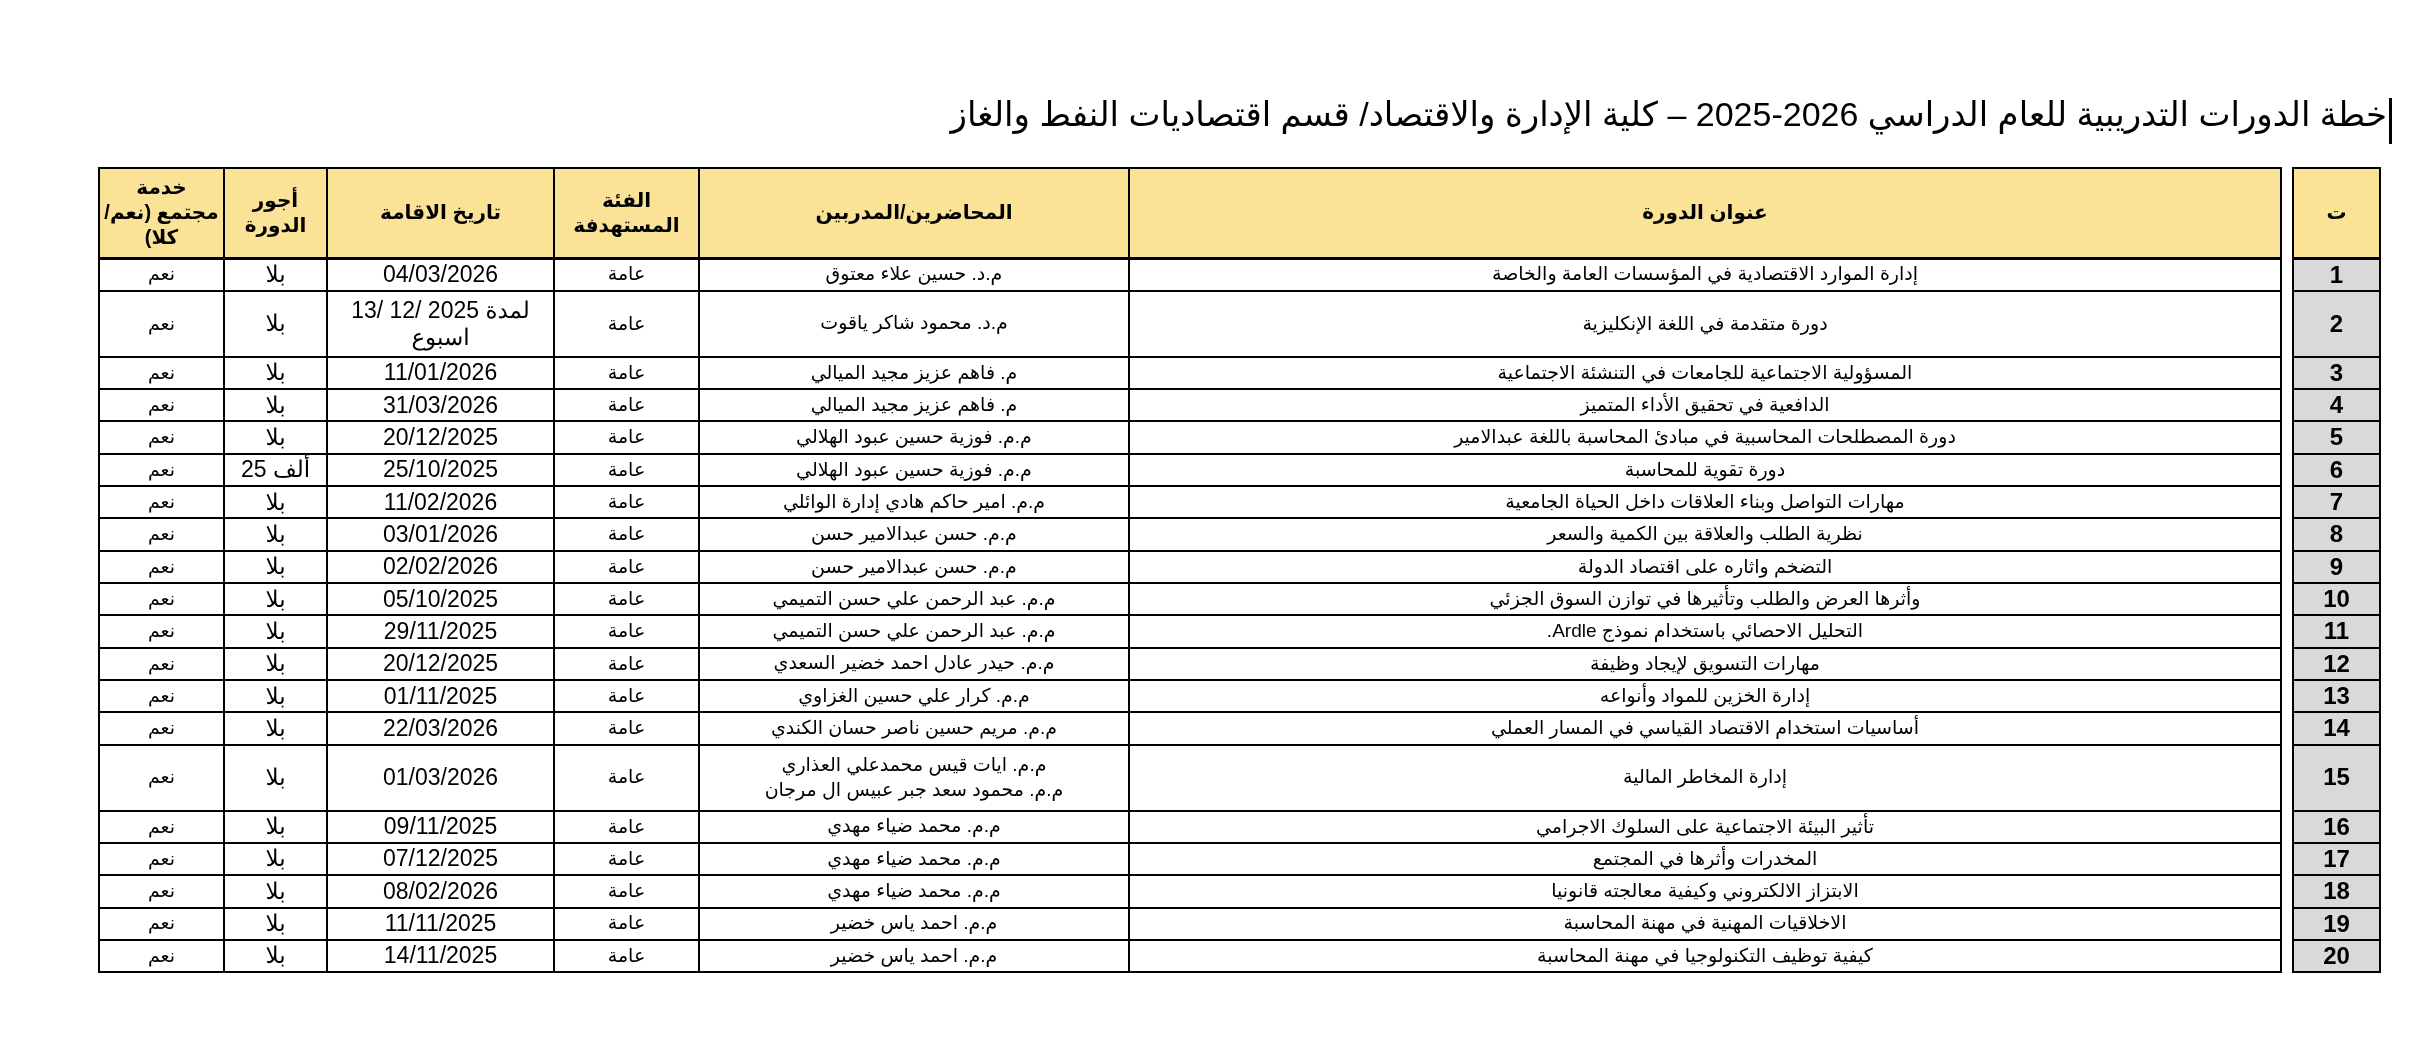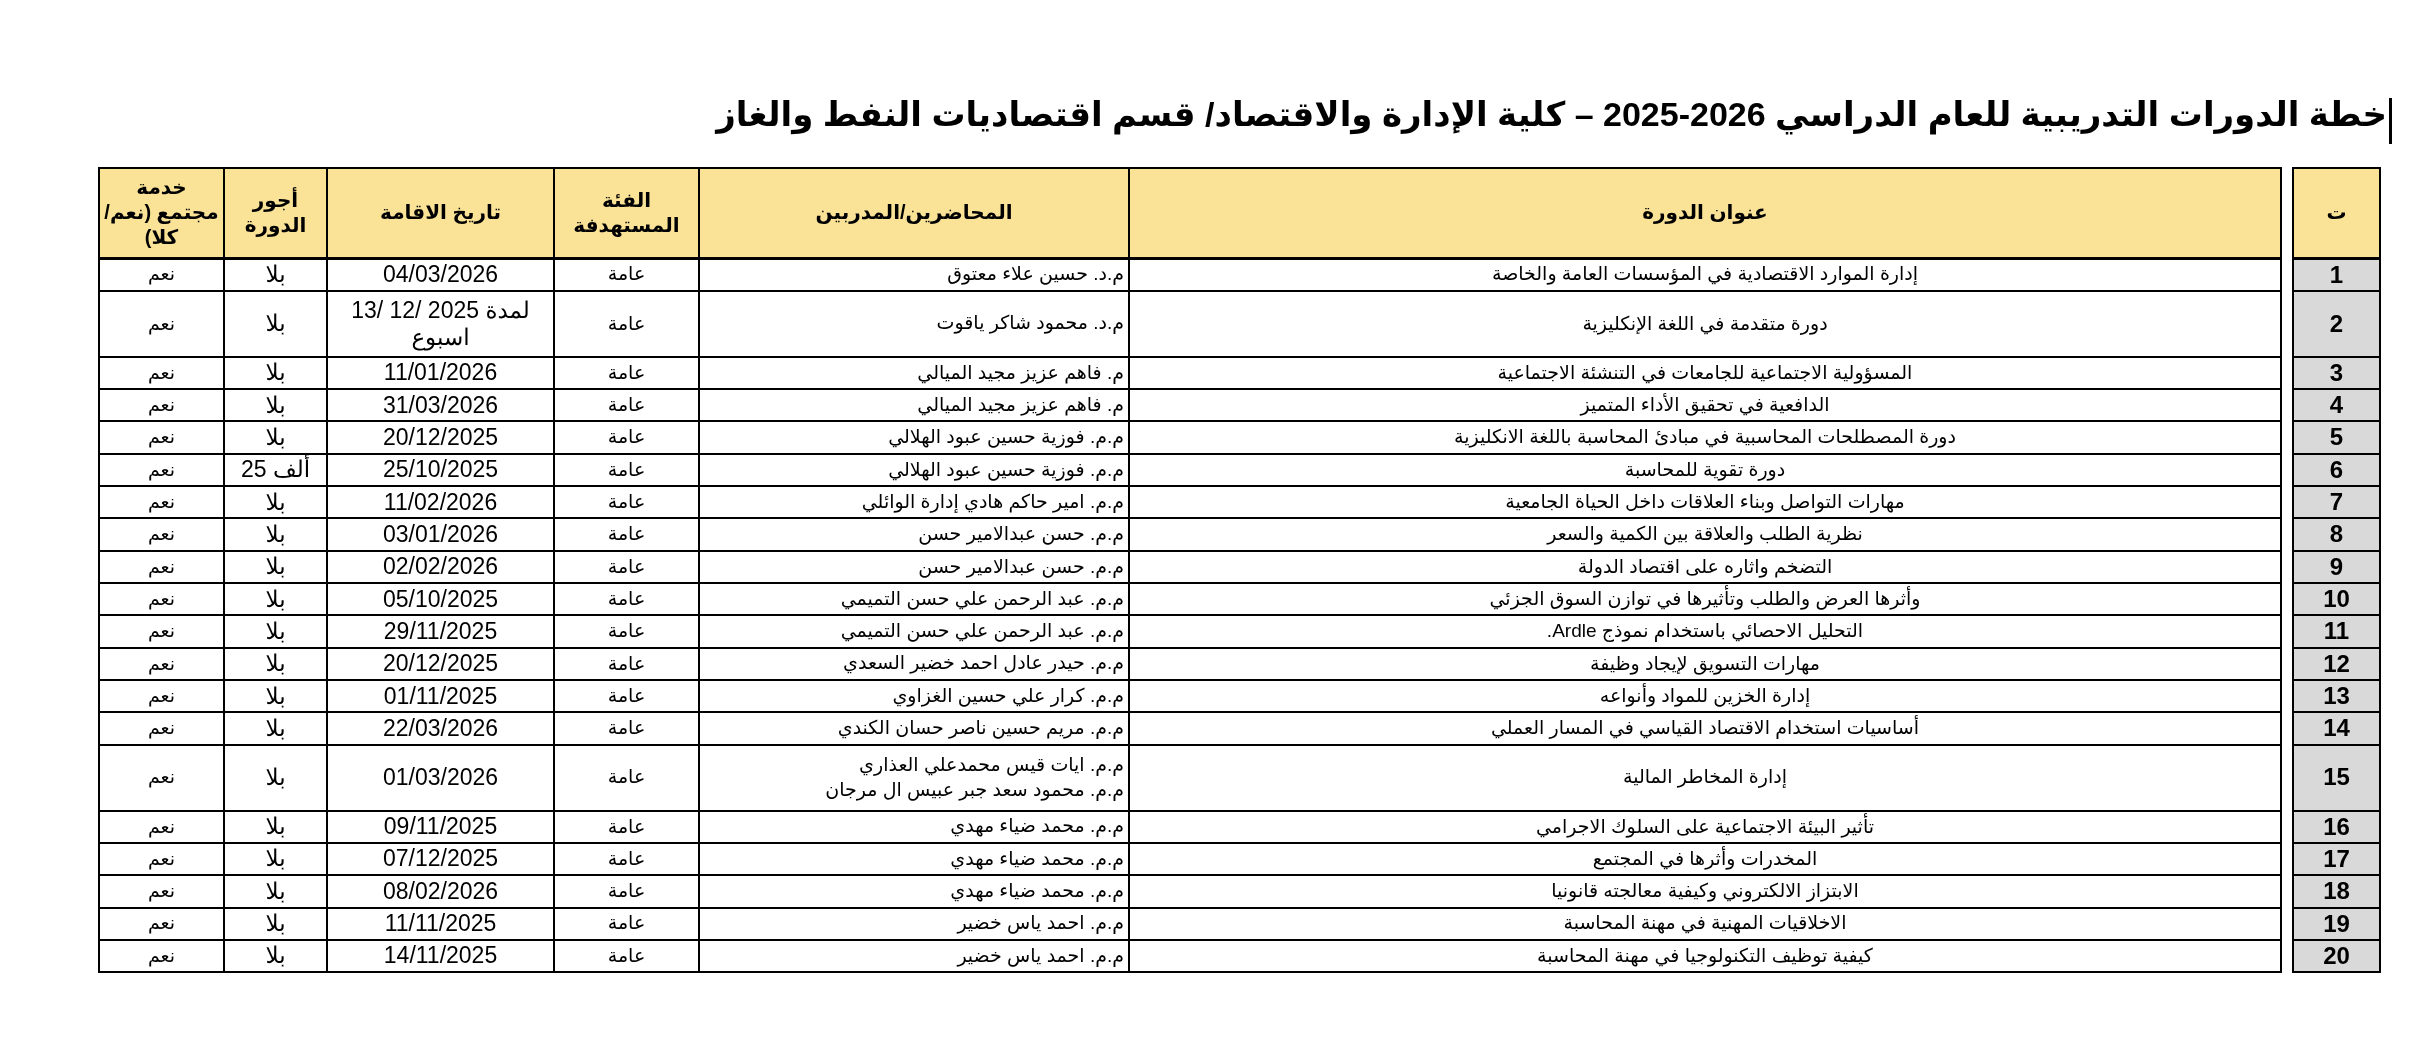--- a/index.html
+++ b/index.html
@@ -2,21 +2,21 @@
 <html lang="ar" style="--header-bg: #FAE396; --index-bg: #D9D9D9;"><head>
 <meta charset="utf-8">
 <style>
   html,body{margin:0;padding:0;}
   body{
     width:2417px;height:1055px;background:#ffffff;position:relative;overflow:hidden;
     font-family:"Liberation Sans","DejaVu Sans",sans-serif;color:#000;
   }
   .doc-title{
     position:absolute;top:94px;right:30px;direction:rtl;text-align:center;
-    font-size:34px;font-weight:bold;white-space:nowrap;line-height:1.2;
+    font-size:34px;font-weight:normal;white-space:nowrap;line-height:1.2;
   }
   .caret{
     position:absolute;top:98px;right:25px;width:3px;height:46px;background:#000;
   }
   table.courses{
     position:absolute;top:167px;left:98px;width:2281px;
     border-collapse:collapse;table-layout:fixed;direction:rtl;
   }
   th,td{
     border:2px solid #000;box-sizing:border-box;
@@ -32,21 +32,21 @@
   td.cell-index{
     background:var(--index-bg,#D9D9D9);
     font-weight:700;font-size:24px;font-family:"Liberation Sans",sans-serif;
   }
   td.cell-date, td.cell-fee{
     direction:ltr;font-size:23px;font-family:"Liberation Sans",sans-serif;
   }
   td.cell-course, td.cell-lect, td.cell-cat, td.cell-comm{direction:rtl;}
   tr.std{height:30px;}
   tr.tall{height:66px;}
-  .lect-line{line-height:1.3;text-align:right;}
+  .lect-line{line-height:1.3;}
 </style>
 </head>
 <body>
 
 <div class="caret"></div>
 <div class="doc-title">خطة الدورات التدريبية للعام الدراسي 2026-2025 – كلية الإدارة والاقتصاد/ قسم اقتصاديات النفط والغاز</div>
 
 <table class="courses">
   <colgroup>
     <col style="width:87px">
@@ -115,21 +115,21 @@
           <div class="lect-line">م. فاهم عزيز مجيد الميالي</div>
         </td>
         <td class="cell-cat">عامة</td>
         <td class="cell-date">31/03/2026</td>
         <td class="cell-fee">بلا</td>
         <td class="cell-comm">نعم</td>
       </tr>
       <tr class="std">
         <td class="cell-index">5</td>
         <td class="gap"></td>
-        <td class="cell-course">دورة المصطلحات المحاسبية في مبادئ المحاسبة باللغة الانكليزية</td>
+        <td class="cell-course">دورة المصطلحات المحاسبية في مبادئ المحاسبة باللغة عبدالامير</td>
         <td class="cell-lect">
           <div class="lect-line">م.م. فوزية حسين عبود الهلالي</div>
         </td>
         <td class="cell-cat">عامة</td>
         <td class="cell-date">20/12/2025</td>
         <td class="cell-fee">بلا</td>
         <td class="cell-comm">نعم</td>
       </tr>
       <tr class="std">
         <td class="cell-index">6</td>

